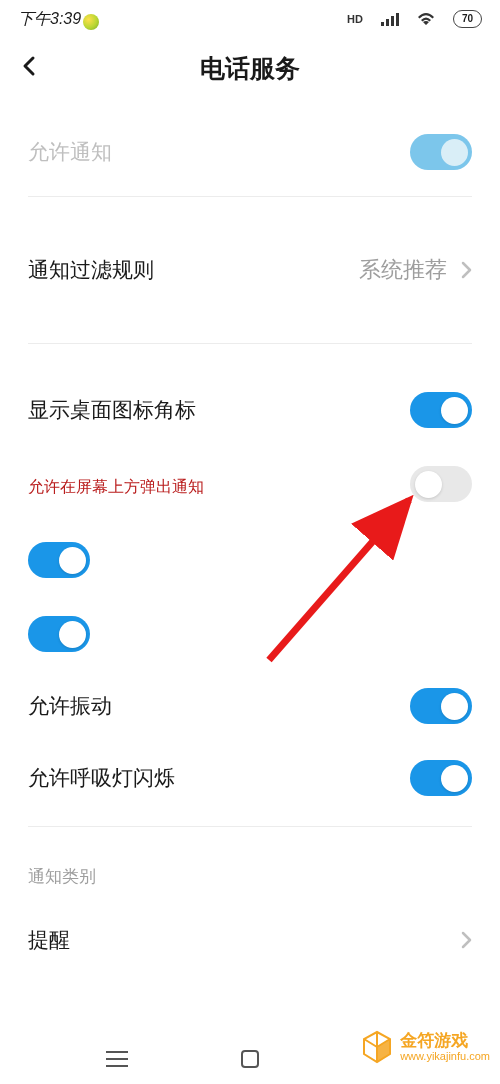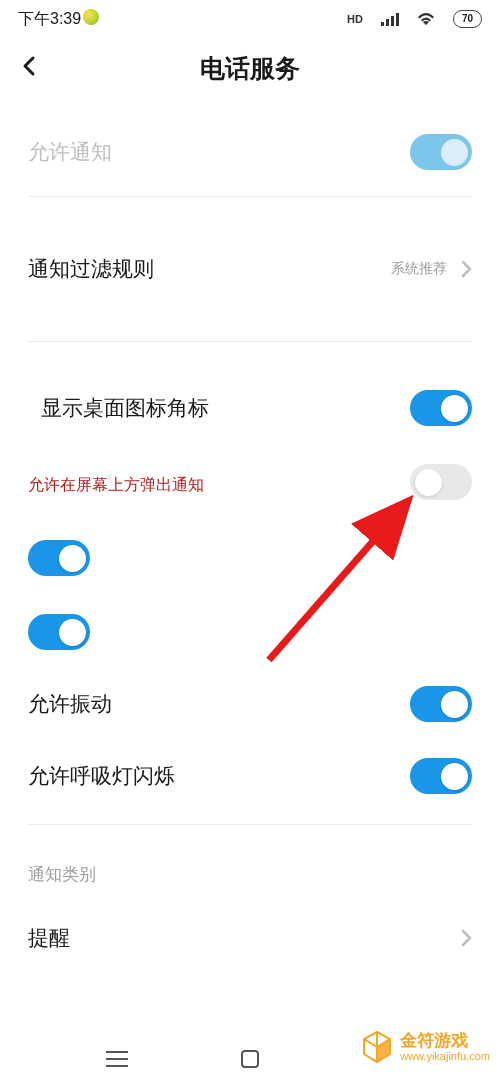--- a/index.html
+++ b/index.html
@@ -20,22 +20,23 @@
       display: flex;
       justify-content: space-between;
       align-items: center;
       padding: 6px 18px 4px 18px;
       font-size: 16px;
       color: #1a1a1a;
       height: 36px;
     }
     .status-left {
       display: flex;
-      align-items: flex-start;
+      align-items: flex-end;
       gap: 2px;
+      font-style: italic;
     }
     .weather-icon {
       width: 16px;
       height: 16px;
       background: radial-gradient(circle at 35% 35%, #ffe04a 0%, #b8d633 55%, #7aa827 100%);
       border-radius: 50%;
     }
     .status-right {
       display: flex;
       align-items: center;
@@ -86,21 +87,21 @@
     .item-title {
       font-size: 21px;
       color: #1a1a1a;
     }
     .item-subtitle {
       font-size: 16px;
       color: #b91c1c;
       margin-top: 6px;
     }
     .item-value {
-      font-size: 14px;
+      font-size: 22px;
       color: #9e9e9e;
       margin-right: 14px;
     }
     .disabled-title {
       font-size: 21px;
       color: #bfbfbf;
     }
     .divider {
       height: 1px;
       background: #ececec;
@@ -243,21 +244,21 @@
     <div class="item-value">系统推荐</div>
     <svg class="chevron" width="11" height="18" viewBox="0 0 11 18">
       <path d="M2 2 L9 9 L2 16" stroke="#bfbfbf" stroke-width="2.5" fill="none" stroke-linecap="round" stroke-linejoin="round"></path>
     </svg>
   </div>
 
   <div class="section-gap"></div>
   <div class="divider"></div>
   <div style="height:30px;"></div>
 
-  <div class="item" style="padding:18px 0;margin-left:13px;">
+  <div class="item" style="padding:18px 0;">
     <div class="item-main">
       <div class="item-title">显示桌面图标角标</div>
     </div>
     <div class="toggle toggle-on">
       <div class="toggle-knob"></div>
     </div>
   </div>
 
   <div class="item" style="padding:20px 0;">
     <div class="item-main">

